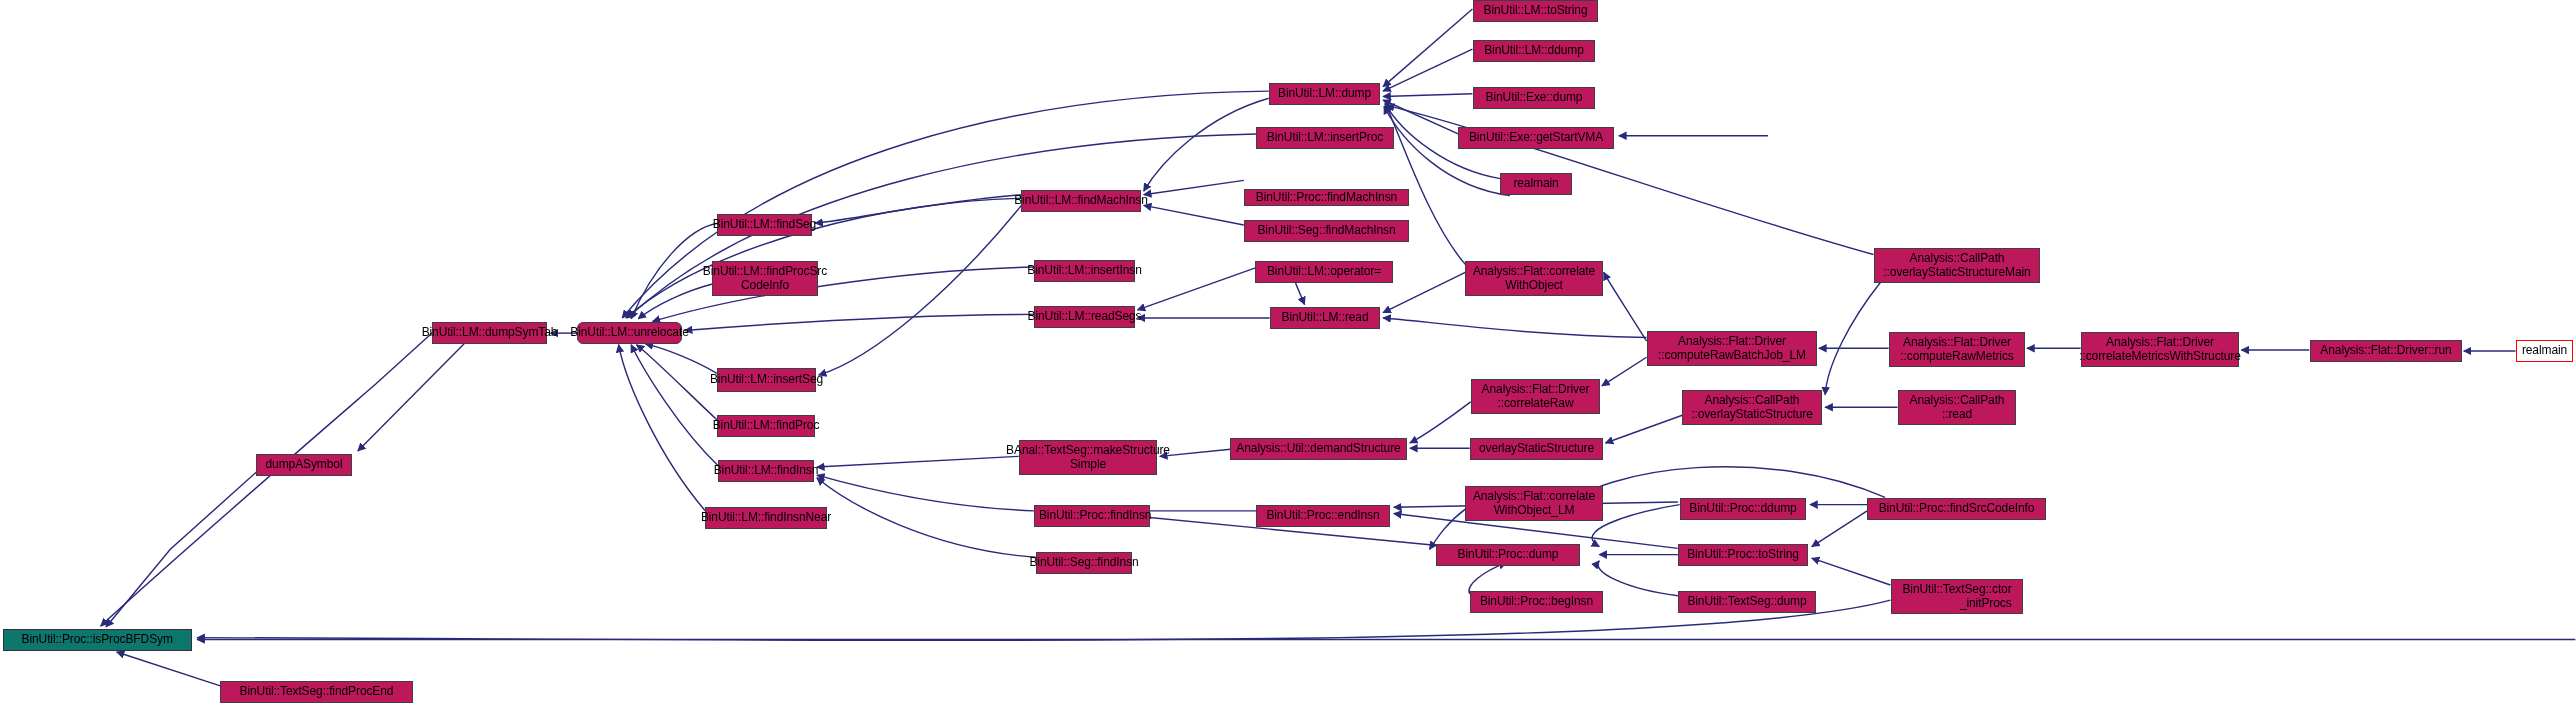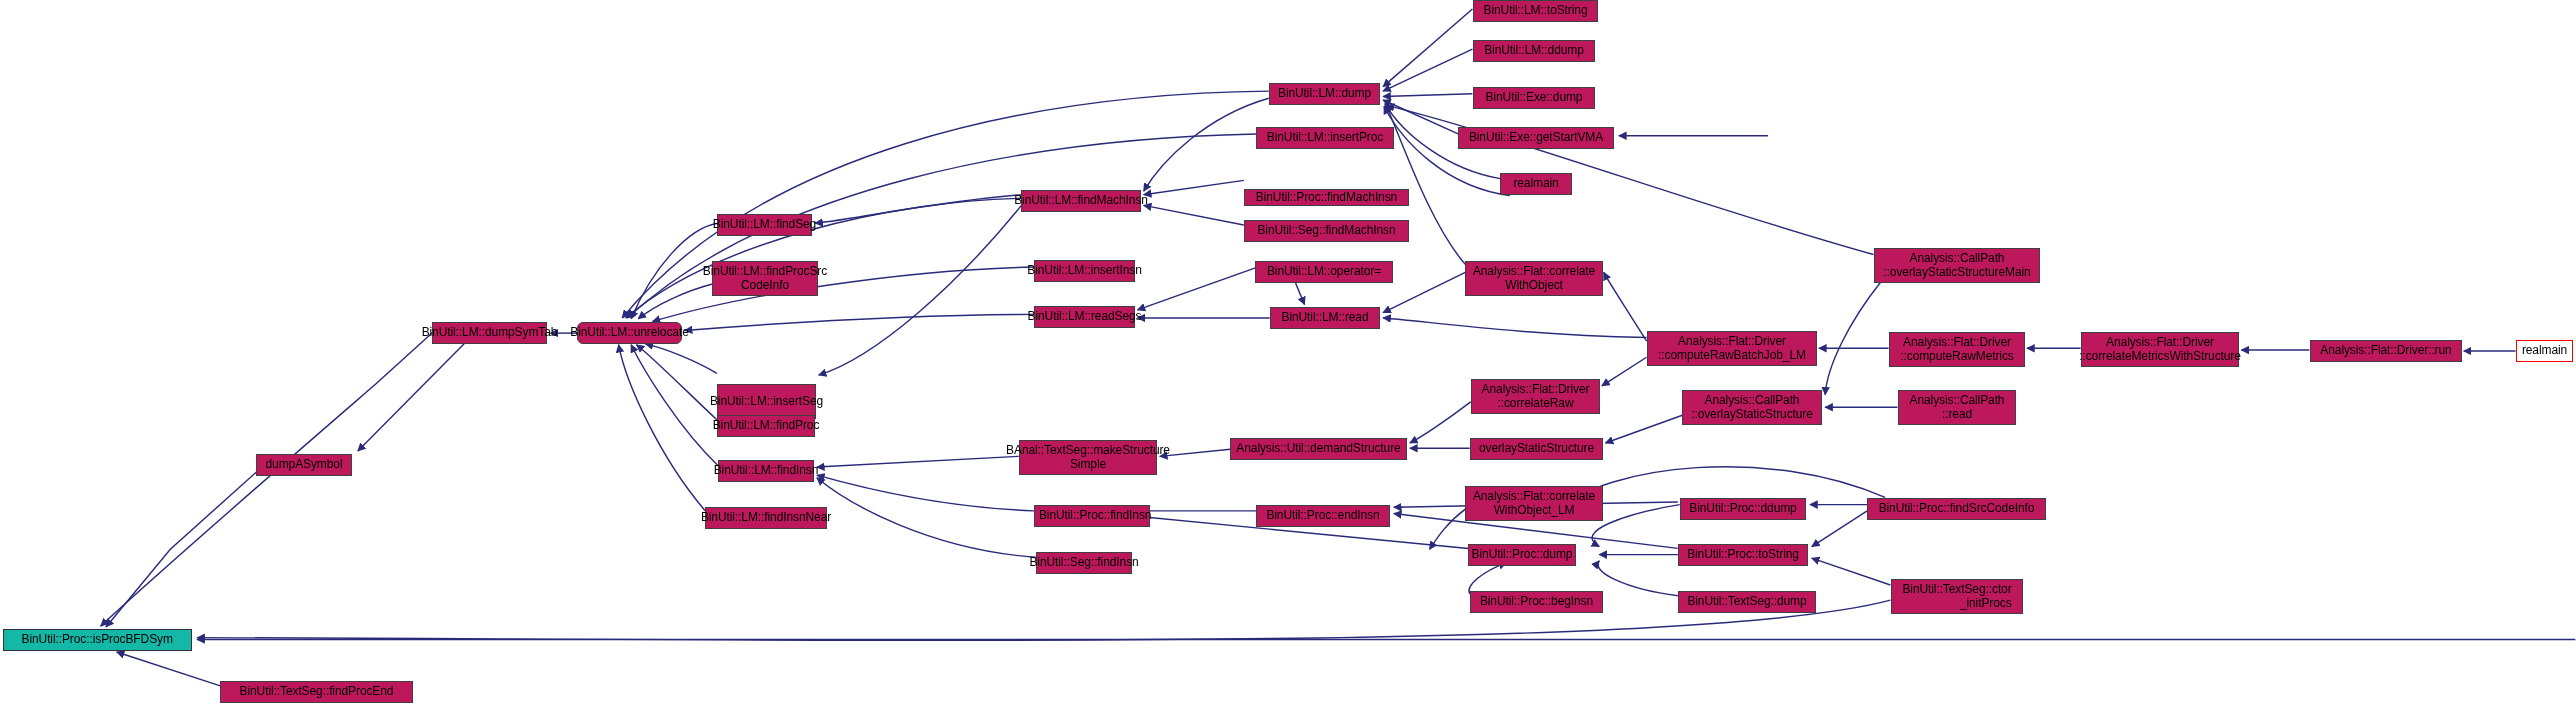--- a/index.html
+++ b/index.html
@@ -22,21 +22,21 @@
     align-items:center;
     justify-content:center;
     text-align:center;
     font-size:12px;
     line-height:13.4px;
     letter-spacing:-0.1px;
     white-space:pre-line;
     padding:0 2.7px;
     z-index:2;
   }
-  .node.root{background:#14b8a6;border-color:#333333;}
+  .node.root{background:#0f766e;border-color:#333333;}
   .node.focus{border:1.8px solid #ff0000;background:#ffffff;}
 </style>
 </head>
 <body>
 
 <div id="canvas">
   <svg id="edges" xmlns="http://www.w3.org/2000/svg" viewBox="0 0 2883 795" width="2576" height="710">
     <defs>
       <marker id="arrow" viewBox="0 0 10 10" refX="9" refY="5" markerWidth="6" markerHeight="6" orient="auto-start-reverse">
         <path d="M 0 0 L 10 5 L 0 10 z" fill="#2a2a7a"></path>
@@ -112,21 +112,21 @@
   </svg>
   <div id="node-layer">
       <div class="node root" style="left: 2.7px; top: 629px; width: 189px; height: 22.3px;">BinUtil::Proc::isProcBFDSym</div>
       <div class="node" style="left: 220px; top: 681px; width: 193px; height: 22.3px;">BinUtil::TextSeg::findProcEnd</div>
       <div class="node" style="left: 256px; top: 454px; width: 96px; height: 22.3px;">dumpASymbol</div>
       <div class="node" style="left: 432px; top: 322px; width: 115px; height: 22.3px;">BinUtil::LM::dumpSymTab</div>
       <div class="node" style="left: 577px; top: 322px; width: 105px; height: 22.3px; border-radius: 6px;">BinUtil::LM::unrelocate</div>
       <div class="node" style="left: 717px; top: 214px; width: 95px; height: 22.3px;">BinUtil::LM::findSeg</div>
       <div class="node" style="left: 712px; top: 261px; width: 106px; height: 35px;">BinUtil::LM::findProcSrc
 CodeInfo</div>
-      <div class="node" style="left: 717px; top: 368px; width: 99px; height: 35px; margin-top: 16px;">BinUtil::LM::insertSeg</div>
+      <div class="node" style="left: 717px; top: 368px; width: 99px; height: 24px;">BinUtil::LM::insertSeg</div>
       <div class="node" style="left: 717px; top: 415px; width: 98px; height: 22.3px;">BinUtil::LM::findProc</div>
       <div class="node" style="left: 718px; top: 460px; width: 96px; height: 22.3px;">BinUtil::LM::findInsn</div>
       <div class="node" style="left: 705px; top: 507px; width: 122px; height: 22.3px;">BinUtil::LM::findInsnNear</div>
       <div class="node" style="left: 1021px; top: 190px; width: 120px; height: 22.3px;">BinUtil::LM::findMachInsn</div>
       <div class="node" style="left: 1034px; top: 260px; width: 101px; height: 22.3px;">BinUtil::LM::insertInsn</div>
       <div class="node" style="left: 1034px; top: 306px; width: 101px; height: 22.3px;">BinUtil::LM::readSegs</div>
       <div class="node" style="left: 1019px; top: 440px; width: 138px; height: 35px;">BAnal::TextSeg::makeStructure
 Simple</div>
       <div class="node" style="left: 1034px; top: 505px; width: 116px; height: 22.3px; padding-left: 9px;">BinUtil::Proc::findInsn</div>
       <div class="node" style="left: 1036px; top: 552px; width: 96px; height: 22.3px;">BinUtil::Seg::findInsn</div>
@@ -142,21 +142,21 @@
       <div class="node" style="left: 1473px; top: 87px; width: 122px; height: 22.3px;">BinUtil::Exe::dump</div>
       <div class="node" style="left: 1458px; top: 127px; width: 156px; height: 22.3px;">BinUtil::Exe::getStartVMA</div>
       <div class="node" style="left: 1500px; top: 173px; width: 72px; height: 22.3px;">realmain</div>
       <div class="node" style="left: 1465px; top: 261px; width: 138px; height: 35px;">Analysis::Flat::correlate
 WithObject</div>
       <div class="node" style="left: 1471px; top: 379px; width: 129px; height: 35px;">Analysis::Flat::Driver
 ::correlateRaw</div>
       <div class="node" style="left: 1470px; top: 438px; width: 133px; height: 22.3px;">overlayStaticStructure</div>
       <div class="node" style="left: 1465px; top: 486px; width: 138px; height: 35px;">Analysis::Flat::correlate
 WithObject_LM</div>
-      <div class="node" style="left: 1468px; top: 544px; width: 108px; height: 22.3px;">BinUtil::Proc::dump</div>
+      <div class="node" style="left: 1436px; top: 544px; width: 144px; height: 22.3px;">BinUtil::Proc::dump</div>
       <div class="node" style="left: 1470px; top: 591px; width: 133px; height: 22.3px;">BinUtil::Proc::begInsn</div>
       <div class="node" style="left: 1230px; top: 438px; width: 177px; height: 22.3px;">Analysis::Util::demandStructure</div>
       <div class="node" style="left: 1647px; top: 331px; width: 170px; height: 35px;">Analysis::Flat::Driver
 ::computeRawBatchJob_LM</div>
       <div class="node" style="left: 1682px; top: 390px; width: 140px; height: 35px;">Analysis::CallPath
 ::overlayStaticStructure</div>
       <div class="node" style="left: 1680px; top: 498px; width: 126px; height: 22.3px;">BinUtil::Proc::ddump</div>
       <div class="node" style="left: 1678px; top: 544px; width: 130px; height: 22.3px;">BinUtil::Proc::toString</div>
       <div class="node" style="left: 1678px; top: 591px; width: 138px; height: 22.3px;">BinUtil::TextSeg::dump</div>
       <div class="node" style="left: 1874px; top: 248px; width: 166px; height: 35px;">Analysis::CallPath

